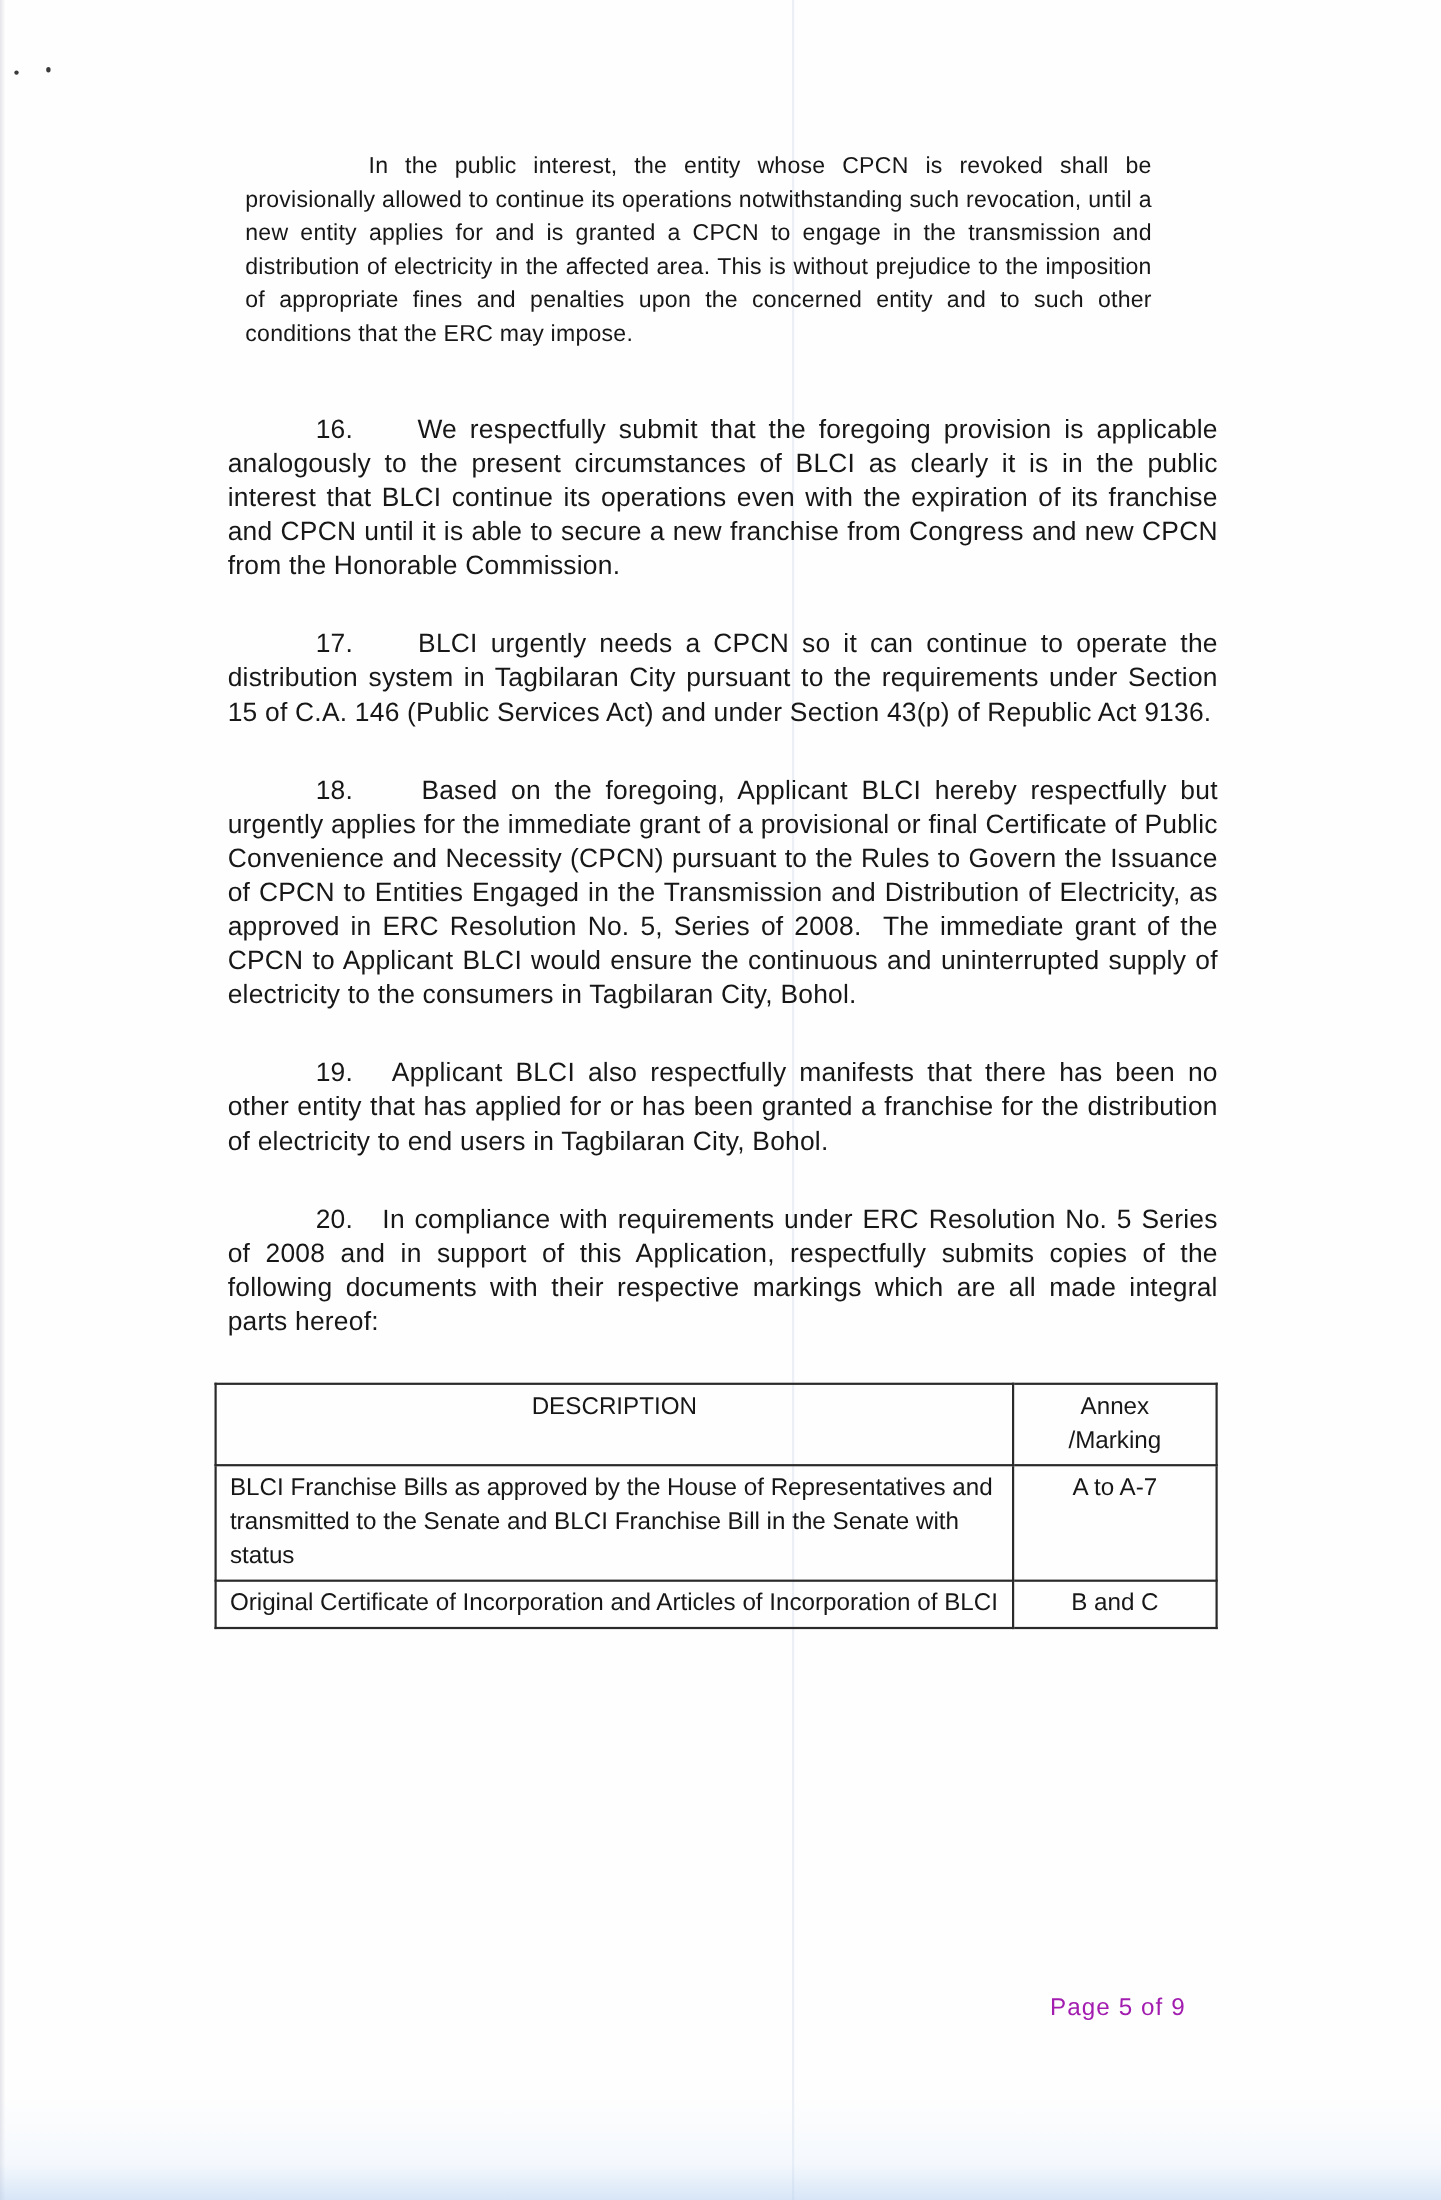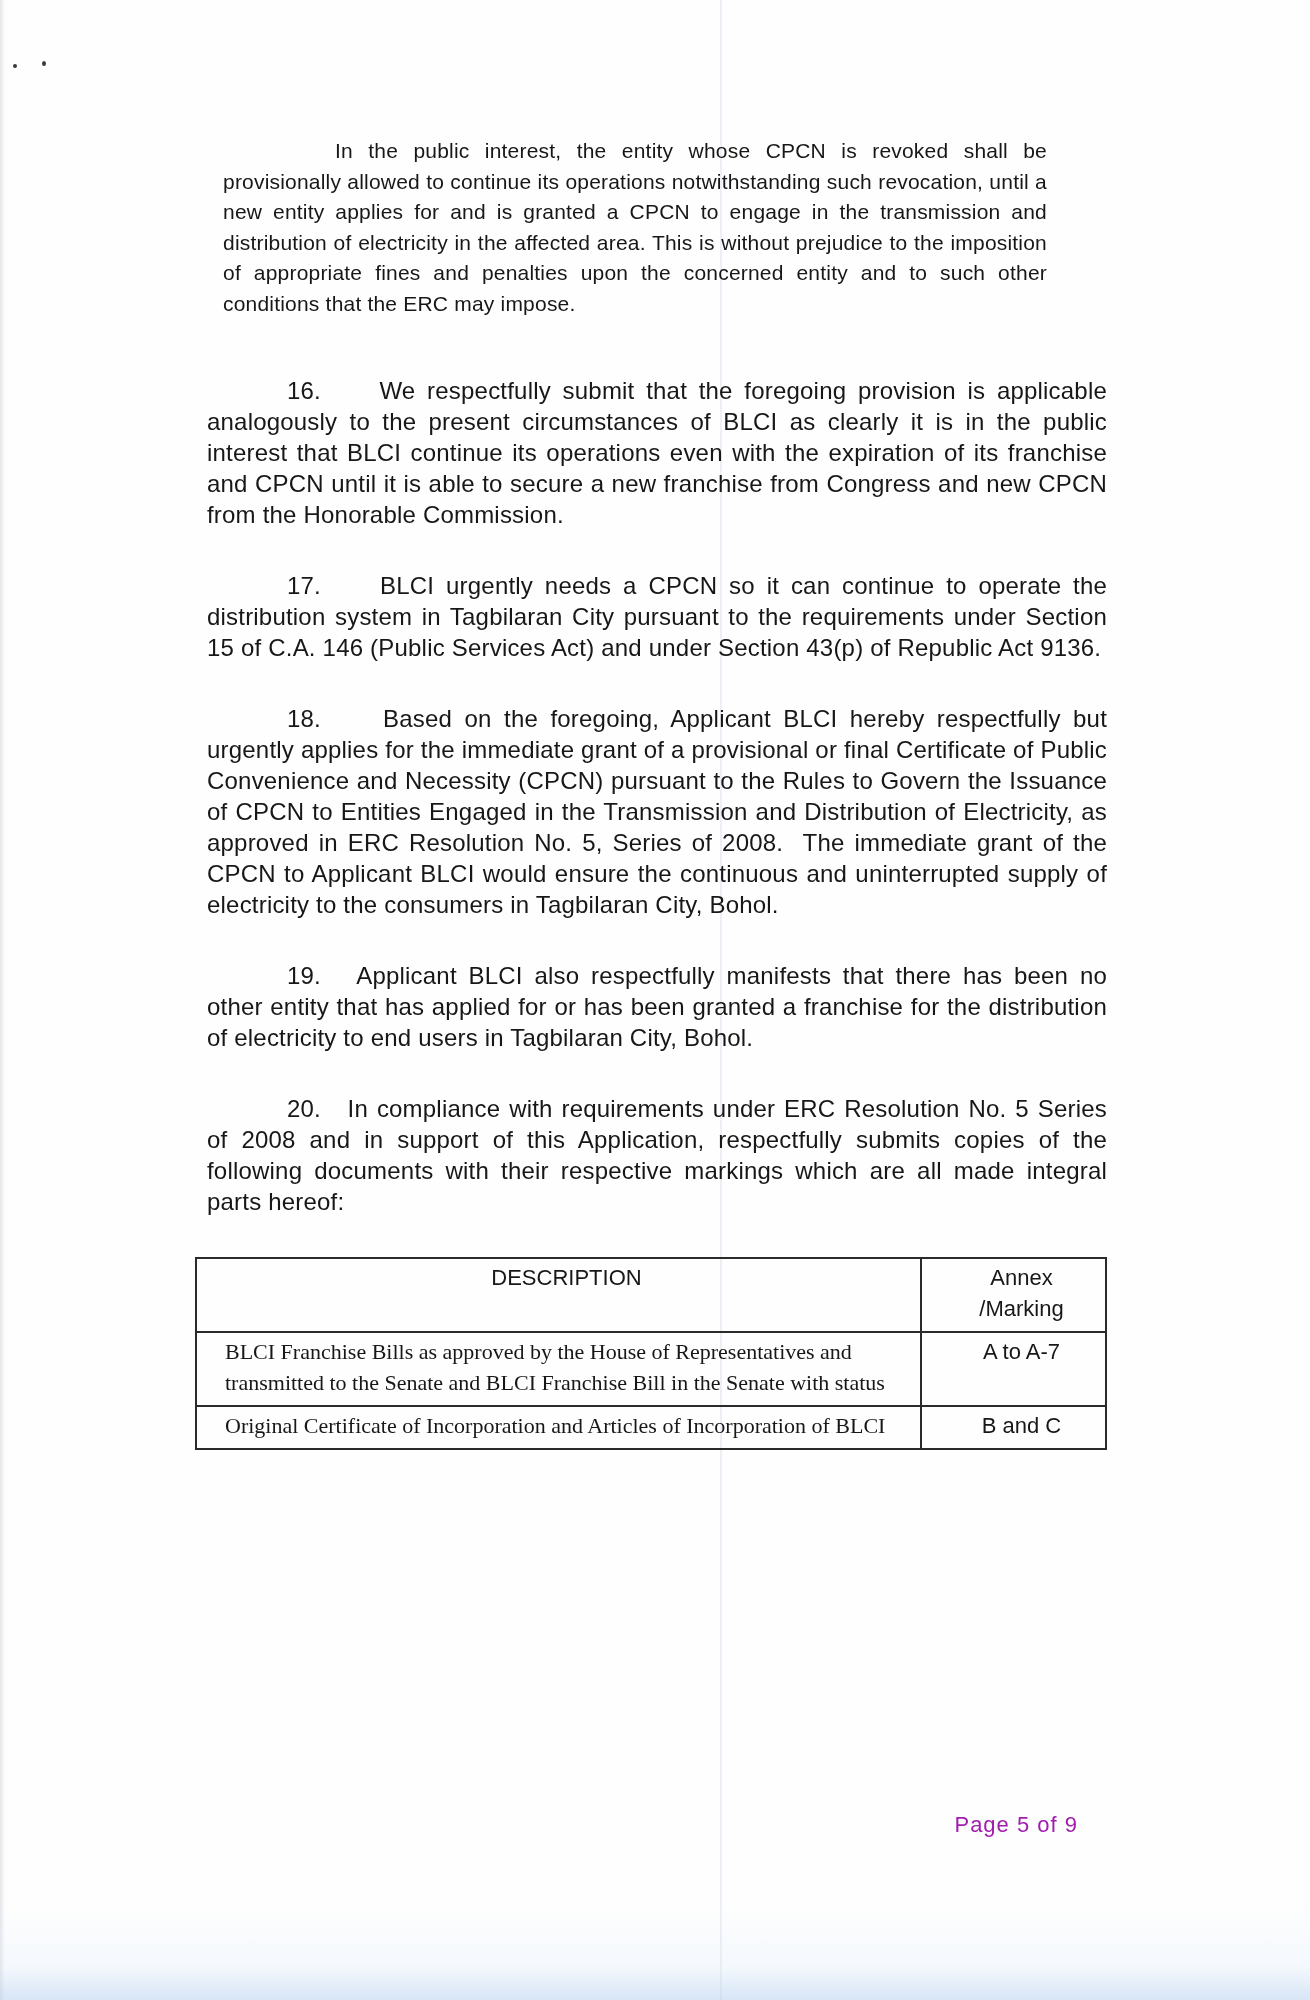--- a/index.html
+++ b/index.html
@@ -65,35 +65,35 @@
   }
   .doc-table {
     width: 100%;
     border-collapse: collapse;
     margin-top: 4px;
     font-size: 22px;
     line-height: 31px;
   }
   .doc-table th, .doc-table td {
     border: 2px solid #2a2a2a;
-    padding: 3px 12px 7px 28px;
+    padding: 3px 12px 7px 12px;
     vertical-align: top;
     font-weight: 400;
   }
   .col-description { width: 725px; }
   .col-annex { width: 185px; }
   th.cell-description {
     text-align: center;
     padding-bottom: 36px; 
   }
   th.cell-annex, td.cell-annex {
     text-align: center;
     white-space: pre-line;
   }
-  td.cell-description { text-align: left; font-family: Liberation Serif, serif; }
+  td.cell-description { text-align: left; }
   .footer {
     position: absolute;
     right: 232px;
     top: 1812px;
     font-size: 22px;
     color: #a21caf;
     letter-spacing: 1px;
   }
 </style>
 </head>

